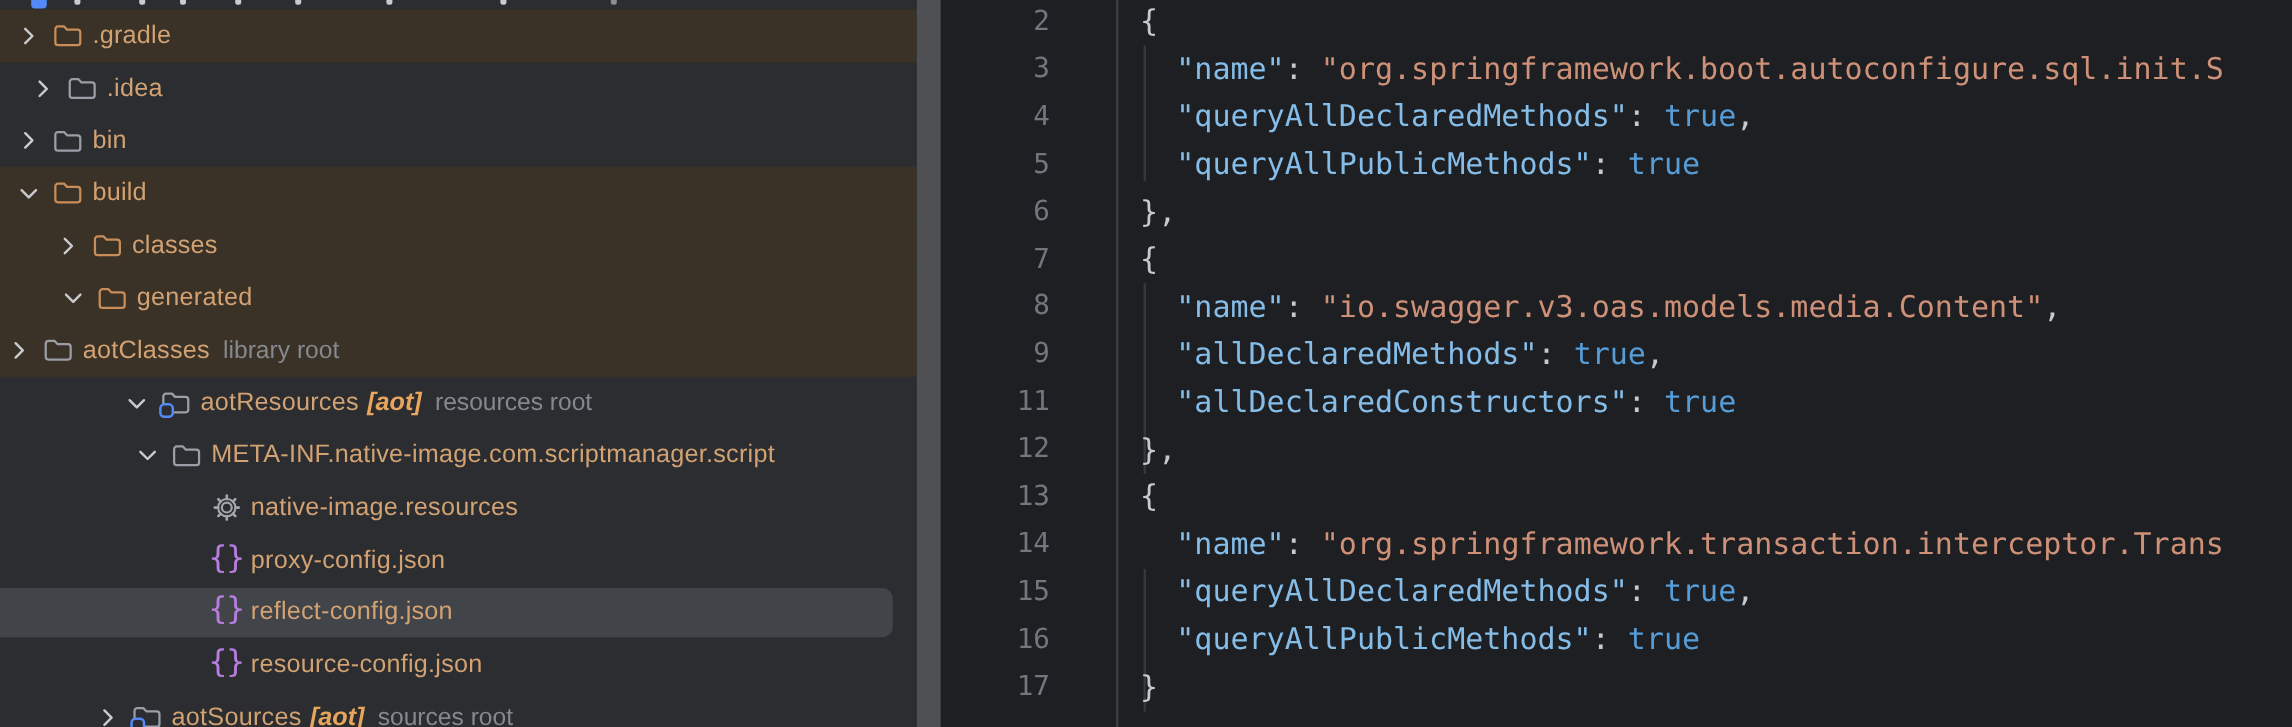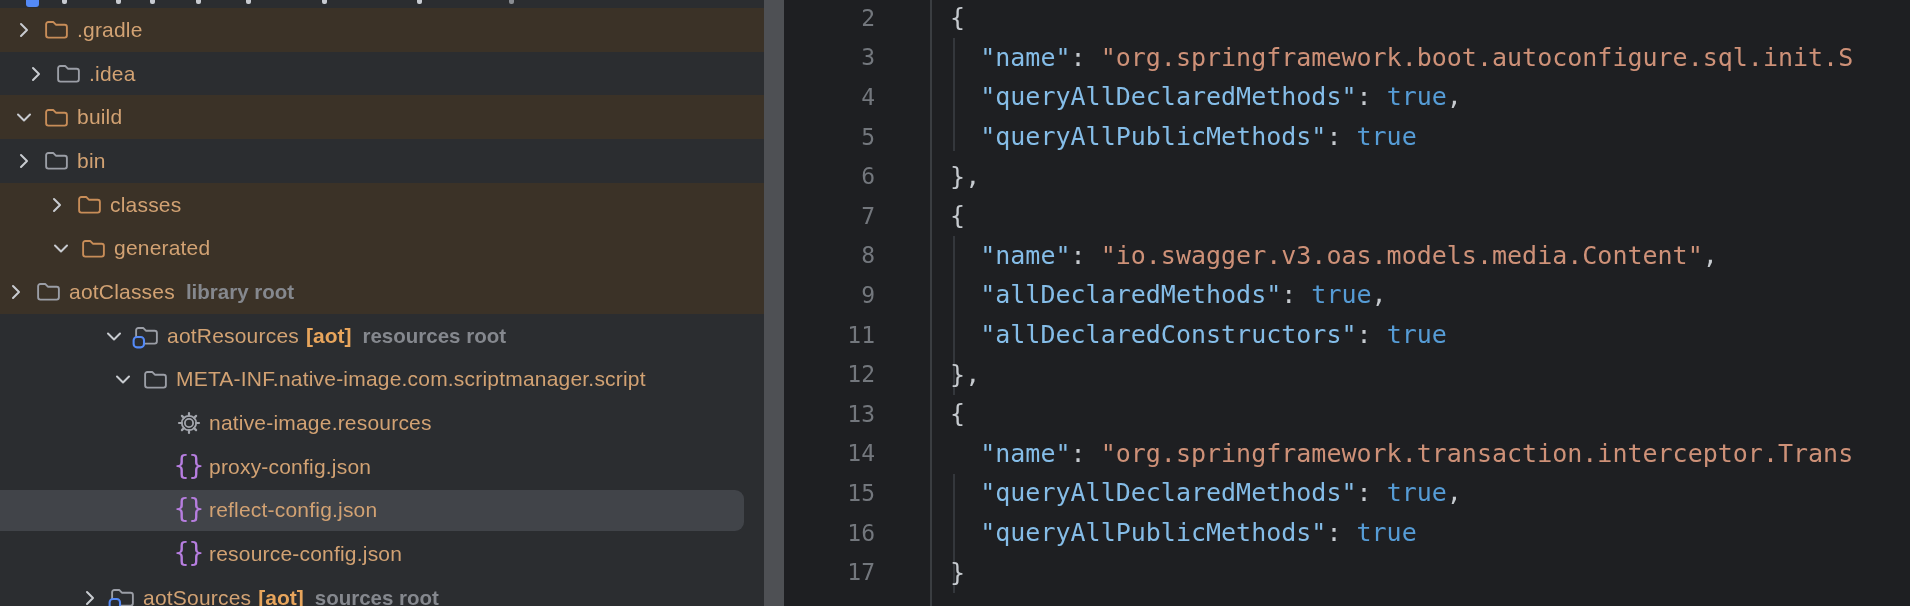--- a/index.html
+++ b/index.html
@@ -12,22 +12,22 @@
   .tree-rows{position:absolute;left:0;top:8px;right:0;}
   .tree-row{position:relative;height:43.7px;display:flex;align-items:center;
             white-space:nowrap;overflow:hidden;cursor:pointer;}
   .tree-row.bg-brown{background:#3b3227;}
   .row-bg-selected{position:absolute;left:0;top:1px;bottom:1px;width:744px;
                    background:#414449;border-radius:0 9px 9px 0;}
   .row-content{position:relative;display:flex;align-items:center;z-index:1;}
   .chev-box{width:31px;height:30px;display:flex;align-items:center;justify-content:center;flex:0 0 31px;}
   .icon-box{width:35px;height:30px;display:flex;align-items:center;justify-content:center;flex:0 0 35px;}
   .tree-label{font-size:21px;color:#d2a273;margin-left:3px;letter-spacing:.2px;}
-  .tree-tag{font-size:21px;color:#e8a55c;font-weight:bold;margin-left:7px;}
-  .tree-suffix{font-size:20.5px;color:#85888e;margin-left:11px;font-weight:bold;}
+  .tree-tag{font-size:21px;color:#e8a55c;font-weight:bold;margin-left:7px;font-style:italic;}
+  .tree-suffix{font-size:20.5px;color:#85888e;margin-left:11px;}
   .braces-glyph{font-family:"DejaVu Sans Mono",monospace;font-size:26px;line-height:26px;
                 color:#b77ee0;letter-spacing:-1px;transform:translateY(-2px);}
 
   
   .sliver-dot{position:absolute;top:0;height:7px;border-radius:0 0 3px 3px;background:#548af7;}
   .sliver-dash{position:absolute;top:0;height:4px;width:5px;background:#c8cbd1;border-radius:0 0 2px 2px;}
 
   
   .splitter{position:absolute;left:764px;top:0;width:20px;height:606px;background:#4e5054;cursor:col-resize;}
 
@@ -88,48 +88,48 @@
               </svg>
             </span>
             <span class="icon-box">
               <svg width="27" height="27" viewBox="0 0 26 26" style="overflow:visible">
                 <path d="M3 8 a2.2 2.2 0 0 1 2.2 -2.2 h4.8 l2.4 2.6 h8.4 a2.2 2.2 0 0 1 2.2 2.2 v8 a2.2 2.2 0 0 1 -2.2 2.2 h-15.6 a2.2 2.2 0 0 1 -2.2 -2.2 Z" fill="none" stroke="#9b9ea6" stroke-width="1.8" stroke-linejoin="round"></path>
               </svg>
             </span>
             <span class="tree-label">.idea</span>
           </div>
         </div>
-        <div class="tree-row bg-brown">
+        <div class="tree-row">
           <div class="row-content" style="padding-left: 8px;">
             <span class="chev-box">
               <svg width="24" height="24" viewBox="0 0 24 24">
+                <polyline points="9,6 15,12 9,18" fill="none" stroke="#c8cbd0" stroke-width="2" stroke-linecap="round" stroke-linejoin="round"></polyline>
+              </svg>
+            </span>
+            <span class="icon-box">
+              <svg width="27" height="27" viewBox="0 0 26 26" style="overflow:visible">
+                <path d="M3 8 a2.2 2.2 0 0 1 2.2 -2.2 h4.8 l2.4 2.6 h8.4 a2.2 2.2 0 0 1 2.2 2.2 v8 a2.2 2.2 0 0 1 -2.2 2.2 h-15.6 a2.2 2.2 0 0 1 -2.2 -2.2 Z" fill="none" stroke="#9b9ea6" stroke-width="1.8" stroke-linejoin="round"></path>
+              </svg>
+            </span>
+            <span class="tree-label">bin</span>
+          </div>
+        </div>
+        <div class="tree-row bg-brown">
+          <div class="row-content" style="padding-left: 8px;">
+            <span class="chev-box">
+              <svg width="24" height="24" viewBox="0 0 24 24">
                 <polyline points="6,9.5 12,15.5 18,9.5" fill="none" stroke="#c8cbd0" stroke-width="2" stroke-linecap="round" stroke-linejoin="round"></polyline>
               </svg>
             </span>
             <span class="icon-box">
               <svg width="27" height="27" viewBox="0 0 26 26" style="overflow:visible">
                 <path d="M3 8 a2.2 2.2 0 0 1 2.2 -2.2 h4.8 l2.4 2.6 h8.4 a2.2 2.2 0 0 1 2.2 2.2 v8 a2.2 2.2 0 0 1 -2.2 2.2 h-15.6 a2.2 2.2 0 0 1 -2.2 -2.2 Z" fill="none" stroke="#c88d58" stroke-width="1.8" stroke-linejoin="round"></path>
               </svg>
             </span>
             <span class="tree-label">build</span>
-          </div>
-        </div>
-        <div class="tree-row">
-          <div class="row-content" style="padding-left: 8px;">
-            <span class="chev-box">
-              <svg width="24" height="24" viewBox="0 0 24 24">
-                <polyline points="9,6 15,12 9,18" fill="none" stroke="#c8cbd0" stroke-width="2" stroke-linecap="round" stroke-linejoin="round"></polyline>
-              </svg>
-            </span>
-            <span class="icon-box">
-              <svg width="27" height="27" viewBox="0 0 26 26" style="overflow:visible">
-                <path d="M3 8 a2.2 2.2 0 0 1 2.2 -2.2 h4.8 l2.4 2.6 h8.4 a2.2 2.2 0 0 1 2.2 2.2 v8 a2.2 2.2 0 0 1 -2.2 2.2 h-15.6 a2.2 2.2 0 0 1 -2.2 -2.2 Z" fill="none" stroke="#9b9ea6" stroke-width="1.8" stroke-linejoin="round"></path>
-              </svg>
-            </span>
-            <span class="tree-label">bin</span>
           </div>
         </div>
         <div class="tree-row bg-brown">
           <div class="row-content" style="padding-left: 41px;">
             <span class="chev-box">
               <svg width="24" height="24" viewBox="0 0 24 24">
                 <polyline points="9,6 15,12 9,18" fill="none" stroke="#c8cbd0" stroke-width="2" stroke-linecap="round" stroke-linejoin="round"></polyline>
               </svg>
             </span>
             <span class="icon-box">

